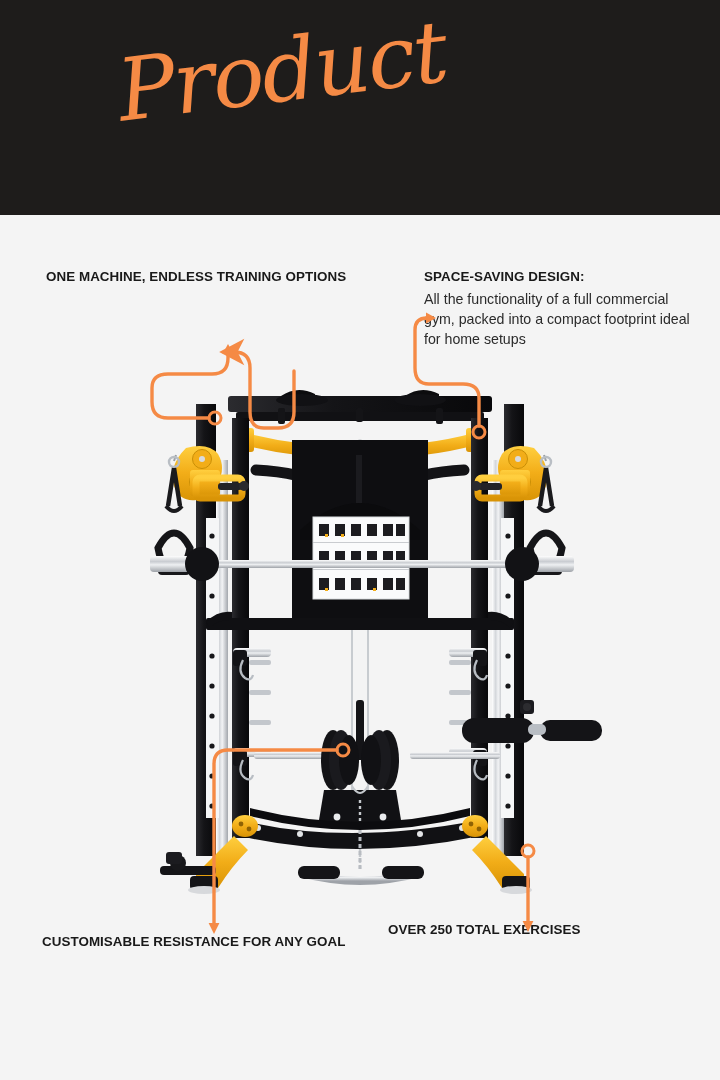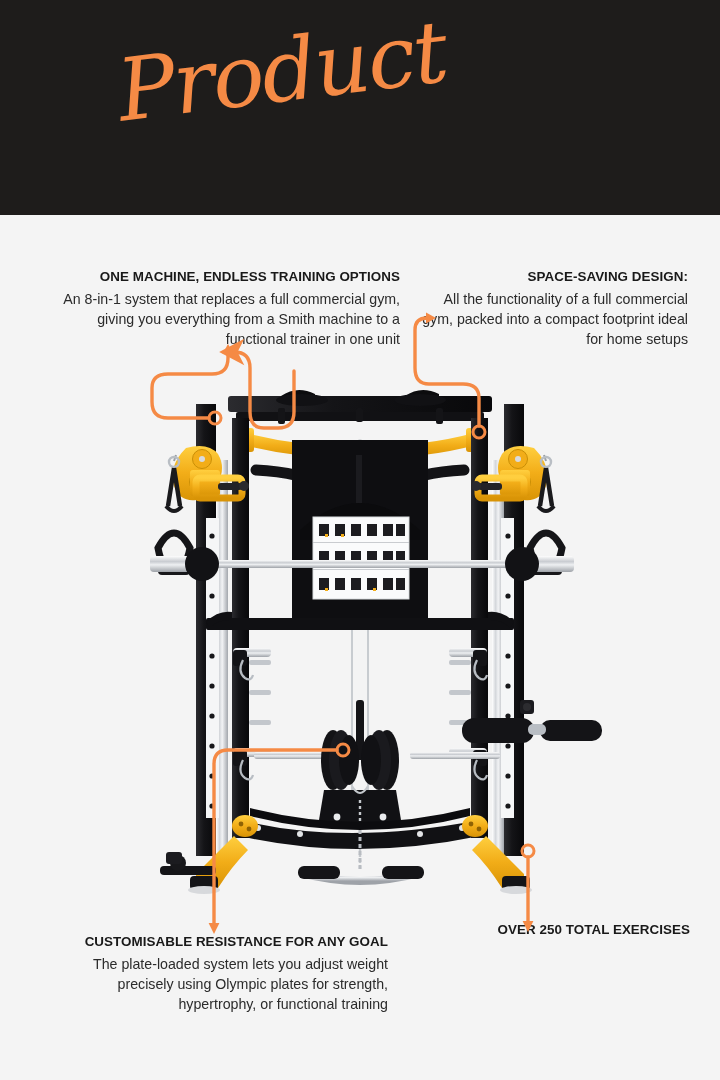--- a/index.html
+++ b/index.html
@@ -54,21 +54,21 @@
     font-size: 46px;
     letter-spacing: 0.5px;
     color: #ffffff;
     white-space: nowrap;
     line-height: 1;
   }
 
   
   .callout {
     position: absolute;
-    text-align: right;
+    text-align: left;
     color: #26262a;
   }
   .callout .c-title {
     font-family: "Liberation Sans", sans-serif;
     font-weight: 700;
     font-size: 13.4px;
     letter-spacing: 0.05px;
     line-height: 1.25;
     color: #191919;
     margin: 0 0 3px 0;
@@ -77,21 +77,21 @@
   .callout .c-body {
     font-family: "Liberation Sans", sans-serif;
     font-weight: 400;
     font-size: 14.2px;
     line-height: 1.42;
     color: #2b2b2b;
     margin: 0;
   }
 
   #callout-tl { left: 46px;  top: 269px; width: 354px; }
-  #callout-tr { left: 410px; top: 269px; width: 278px; }
+  #callout-tr { left: 424px; top: 269px; width: 278px; }
   #callout-bl { left: 42px;  top: 934px; width: 346px; }
   #callout-br { left: 388px; top: 922px; width: 302px; }
 
   #callout-tr .c-title { font-size: 13.4px; }
 
   
   #product-svg, #arrow-svg {
     position: absolute;
     left: 0; top: 0;
     width: 720px;
@@ -424,28 +424,26 @@
 
   <g>
     <circle cx="528" cy="851" r="6" fill="none" stroke="#f58a45" stroke-width="3"></circle>
     <path d="M528 857 L528 922" fill="none" stroke="#f58a45" stroke-width="3.4" stroke-linecap="round"></path>
     <path d="M528 932 L522.6 921 L533.4 921 Z" fill="#f58a45"></path>
   </g>
 </svg>
 
 <div class="callout" id="callout-tl">
   <p class="c-title">ONE MACHINE, ENDLESS TRAINING OPTIONS</p>
-  <p class="c-body">An 8-in-1 system that replaces a full commercial gym, giving you everything from a Smith machine to a functional trainer in one unit</p>
 </div>
 
 <div class="callout" id="callout-tr">
   <p class="c-title">SPACE-SAVING DESIGN:</p>
   <p class="c-body">All the functionality of a full commercial gym, packed into a compact footprint ideal for home setups</p>
 </div>
 
 <div class="callout" id="callout-bl">
   <p class="c-title">CUSTOMISABLE RESISTANCE FOR ANY GOAL</p>
-  <p class="c-body">The plate-loaded system lets you adjust weight precisely using Olympic plates for strength, hypertrophy, or functional training</p>
 </div>
 
 <div class="callout" id="callout-br">
   <p class="c-title">OVER 250 TOTAL EXERCISES</p>
 </div>
 
 </body></html>

